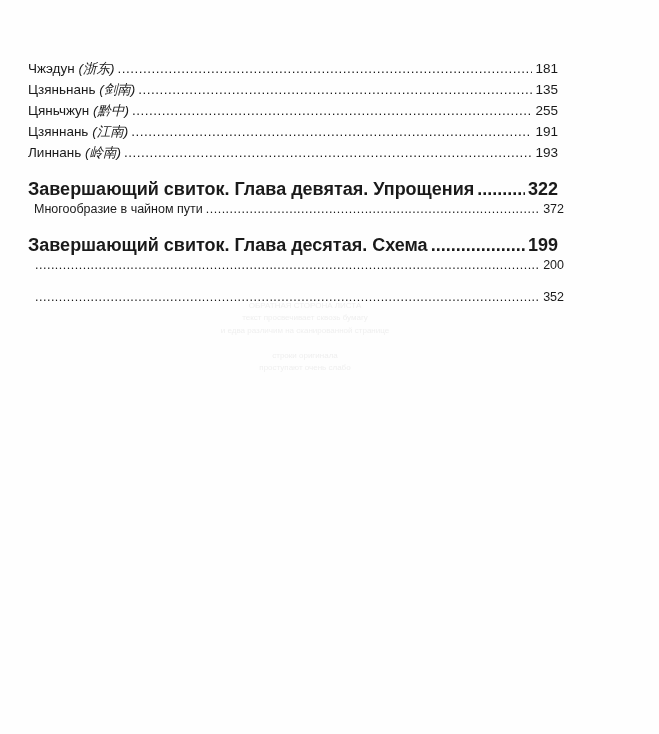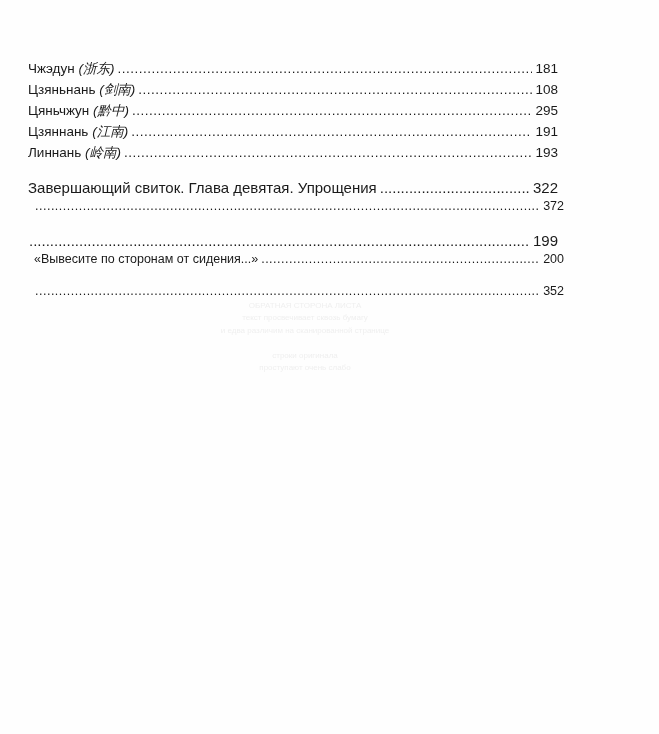--- a/index.html
+++ b/index.html
@@ -59,22 +59,22 @@
   }
 
   
   .e-plain {
     font-size: 13.5px;
     margin-bottom: 7.5px;
   }
   .e-plain .page-num { font-size: 13.5px; text-align: center; }
 
   .e-bold {
-    font-size: 15px;
-    font-weight: normal;
+    font-size: 18px;
+    font-weight: bold;
     margin-bottom: 5px;
   }
   .e-bold .dots { letter-spacing: 0px; }
 
   .e-sub {
     font-size: 12.5px;
     margin-bottom: 5px;
     padding-left: 6px;
   }
   .sp-2 { height: 13px; }
@@ -112,27 +112,27 @@
 
     <div class="toc-entry e-plain">
       <span class="entry-title"><span>Чжэдун</span> <span class="lat">(浙东)</span></span>
       <span class="dots">........................................................................................................................................................</span>
       <span class="page-num">181</span>
     </div>
 
     <div class="toc-entry e-plain">
       <span class="entry-title"><span>Цзяньнань</span> <span class="lat">(剑南)</span></span>
       <span class="dots">........................................................................................................................................................</span>
-      <span class="page-num">108</span>
+      <span class="page-num">135</span>
     </div>
 
     <div class="toc-entry e-plain">
       <span class="entry-title"><span>Цяньчжун</span> <span class="lat">(黔中)</span></span>
       <span class="dots">........................................................................................................................................................</span>
-      <span class="page-num">295</span>
+      <span class="page-num">255</span>
     </div>
 
     <div class="toc-entry e-plain">
       <span class="entry-title"><span>Цзяннань</span> <span class="lat">(江南)</span></span>
       <span class="dots">........................................................................................................................................................</span>
       <span class="page-num">191</span>
     </div>
 
     <div class="toc-entry e-plain">
       <span class="entry-title"><span>Линнань</span> <span class="lat">(岭南)</span></span>
@@ -142,33 +142,34 @@
 
     <div class="sp-2"></div>
 
     <div class="toc-entry e-bold">
       <span class="entry-title">Завершающий свиток. Глава девятая. Упрощения</span>
       <span class="dots">........................................................................................................................................................</span>
       <span class="page-num">322</span>
     </div>
 
     <div class="toc-entry e-sub">
+      <span class="entry-title">Многообразие в чайном пути</span>
       <span class="dots">........................................................................................................................................................</span>
       <span class="page-num">372</span>
     </div>
 
     <div class="sp-3"></div>
 
     <div class="toc-entry e-bold">
+      <span class="entry-title">Завершающий свиток. Глава десятая. Схема</span>
       <span class="dots">........................................................................................................................................................</span>
       <span class="page-num">199</span>
     </div>
 
     <div class="toc-entry e-sub">
-      <span class="entry-title">«Вывесите по сторонам от сидения...»</span>
       <span class="dots">........................................................................................................................................................</span>
       <span class="page-num">200</span>
     </div>
 
     <div class="sp-3"></div>
 
     <div class="toc-entry e-sub">
       <span class="dots">........................................................................................................................................................</span>
       <span class="page-num">352</span>
     </div>

